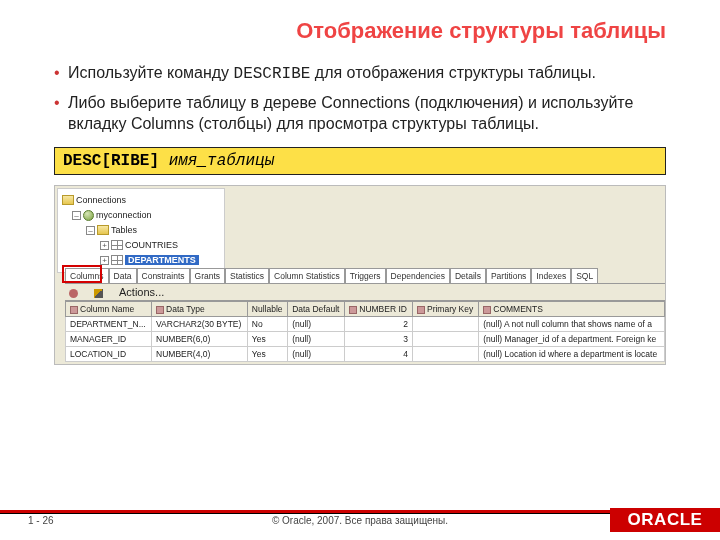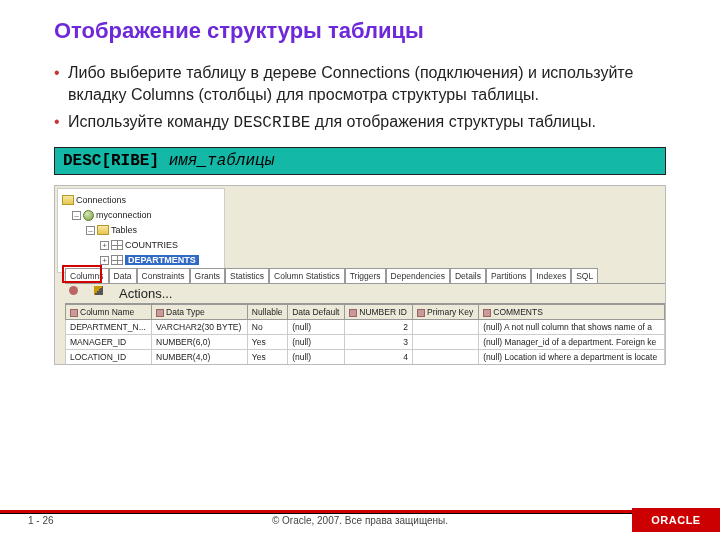--- a/index.html
+++ b/index.html
@@ -11,24 +11,24 @@
     position: relative;
     overflow: hidden;
   }
   .slide {
     width: 720px;
     height: 540px;
     position: relative;
     padding: 18px 54px 0 54px;
   }
   .title {
-    text-align: left;
+    text-align: right;
     font-size: 22px;
     font-weight: bold;
-    color: #6d28d9;
+    color: #ef4444;
     margin-bottom: 18px;
   }
   ul.bullets {
     list-style: none;
     margin-bottom: 12px;
   }
   ul.bullets li {
     position: relative;
     font-size: 16px;
     color: #222;
@@ -40,21 +40,21 @@
     content: "•";
     position: absolute;
     left: 0;
     top: 0;
     color: #c33;
     font-size: 16px;
   }
   .mono { font-family: "Courier New", monospace; }
   .codebox {
     border: 1px solid #222;
-    background: #14b8a6;
+    background: #fde047;
     padding: 4px 8px;
     font-family: "Courier New", monospace;
     font-size: 16px;
     font-weight: bold;
     margin-bottom: 10px;
   }
   .codebox .italic { font-style: italic; font-weight: normal; }
   .screenshot {
     border: 1px solid #bbb;
     font-size: 9px;
@@ -120,22 +120,22 @@
     left: 7px;
     width: 40px;
     height: 18px;
     border: 2px solid #d40000;
     pointer-events: none;
   }
   .actions-row {
     background:#ece9d8;
     border-bottom:1px solid #999;
     padding:2px 4px;
-    font-size:13px;
-    display:flex; align-items:flex-start; gap:16px;
+    font-size:11px;
+    display:flex; align-items:flex-end; gap:16px;
   }
   .pin-icon { width:9px; height:9px; background:#b66; border-radius:50%; }
   .pencil-icon { width:9px; height:9px; background: linear-gradient(135deg,#c90 50%,#555 50%); }
   .grid {
     width: 100%;
     border-collapse: collapse;
     background:#fff;
     font-size: 8.5px;
   }
   .grid th {
@@ -174,41 +174,41 @@
     height: 24px;
     display: flex;
     align-items: center;
     font-size: 10px;
     color: #444;
   }
   .page-num { position:absolute; left: 28px; }
   .copyright { width:100%; text-align:center; }
   .oracle-block {
     position: absolute; right: 0; bottom: 0;
-    width: 88px; height: 24px;
+    width: 110px; height: 24px;
     background: #c00;
     color: #fff;
     font-weight: bold;
-    font-size: 11px;
+    font-size: 17px;
     letter-spacing: 0.5px;
     display: flex; align-items: center; justify-content: center;
   }
 </style>
 </head>
 <body>
 
 <div class="slide">
   <div class="title">Отображение структуры таблицы</div>
 
   <ul class="bullets">
     <li>
-      <span>Либо выберите таблицу в дереве Connections (подключения) и используйте вкладку Columns (столбцы) для просмотра структуры таблицы.</span>
+      <span>Используйте команду </span><span class="mono">DESCRIBE</span><span> для отображения структуры таблицы.</span>
     </li>
     <li>
-      <span>Используйте команду </span><span class="mono">DESCRIBE</span><span> для отображения структуры таблицы.</span>
+      <span>Либо выберите таблицу в дереве Connections (подключения) и используйте вкладку Columns (столбцы) для просмотра структуры таблицы.</span>
     </li>
   </ul>
 
   <div class="codebox">
     <span>DESC[RIBE] </span><span class="italic">имя_таблицы</span>
   </div>
 
   <div class="screenshot">
 
     <div class="tree">

